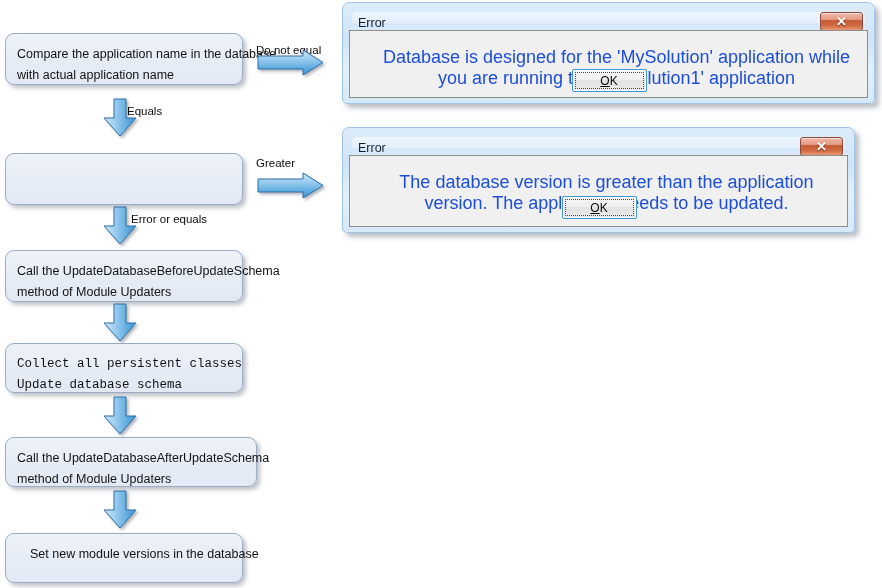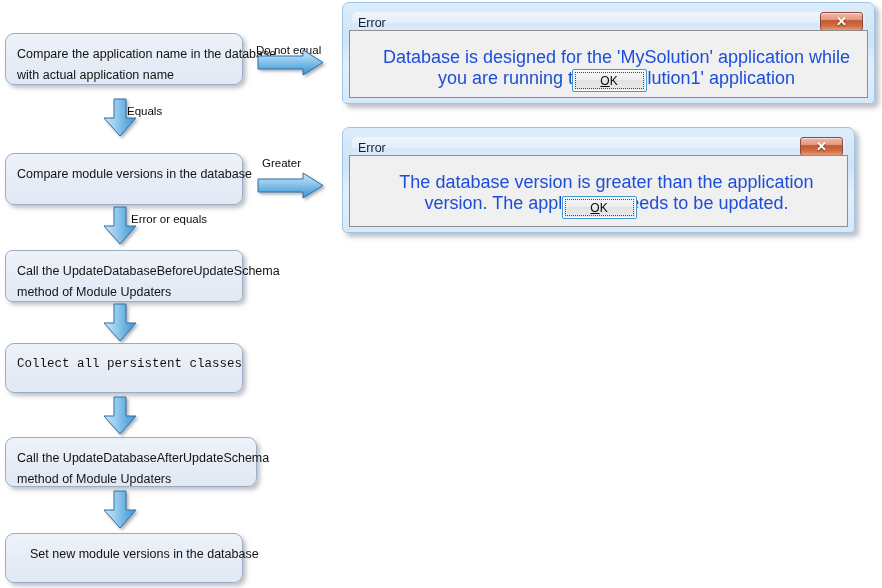--- a/index.html
+++ b/index.html
@@ -168,30 +168,30 @@
     </filter>
   </defs>
 </svg>
 
 <div class="flow-box" style="left:5px; top:33px; width:238px; height:52px;">
   <span class="line">Compare the application name in the database</span>
   <span class="line">with actual application name</span>
 </div>
 
 <div class="flow-box" style="left:5px; top:153px; width:238px; height:52px;">
-  <span class="line">Compare module versions in the database</span>
-</div>
-
-<div class="flow-box" style="left:5px; top:250px; width:238px; height:52px;border-radius:7px;">
+</div>
+
+<div class="flow-box" style="left:5px; top:250px; width:238px; height:52px;">
   <span class="line">Call the UpdateDatabaseBeforeUpdateSchema</span>
   <span class="line">method of Module Updaters</span>
 </div>
 
 <div class="flow-box" style="left:5px; top:343px; width:238px; height:50px;font-family:Liberation Mono, monospace;">
   <span class="line">Collect all persistent classes</span>
+  <span class="line">Update database schema</span>
 </div>
 
 <div class="flow-box" style="left:5px; top:437px; width:252px; height:50px;">
   <span class="line">Call the UpdateDatabaseAfterUpdateSchema</span>
   <span class="line">method of Module Updaters</span>
 </div>
 
 <div class="flow-box" style="left:5px; top:533px; width:238px; height:50px;padding-left:24px;">
   <span class="line">Set new module versions in the database</span>
 </div>
@@ -228,21 +228,21 @@
   </svg>
 </div>
 
 <div class="edge-label" style="left:256px; top:44px;">Do not equal</div>
 <div class="h-arrow" style="left:257px; top:48px;">
   <svg viewBox="0 0 68 30" preserveAspectRatio="none">
     <polygon points="1,8 46,8 46,2 66,14.5 46,27 46,21 1,21" fill="url(#hgrad)" stroke="#2c6fa8" stroke-width="1" filter="url(#ashadow)"></polygon>
   </svg>
 </div>
 
-<div class="edge-label" style="left:256px; top:157px;margin-left:6px;">Greater</div>
+<div class="edge-label" style="left:256px; top:157px;">Greater</div>
 <div class="h-arrow" style="left:257px; top:171px;">
   <svg viewBox="0 0 68 30" preserveAspectRatio="none">
     <polygon points="1,8 46,8 46,2 66,14.5 46,27 46,21 1,21" fill="url(#hgrad)" stroke="#2c6fa8" stroke-width="1" filter="url(#ashadow)"></polygon>
   </svg>
 </div>
 
 <div class="dialog" style="left:342px; top:2px; width:533px; height:102px;">
   <div class="dialog-titlebar">
     <div class="dialog-title">Error</div>
     <div class="close-btn">

